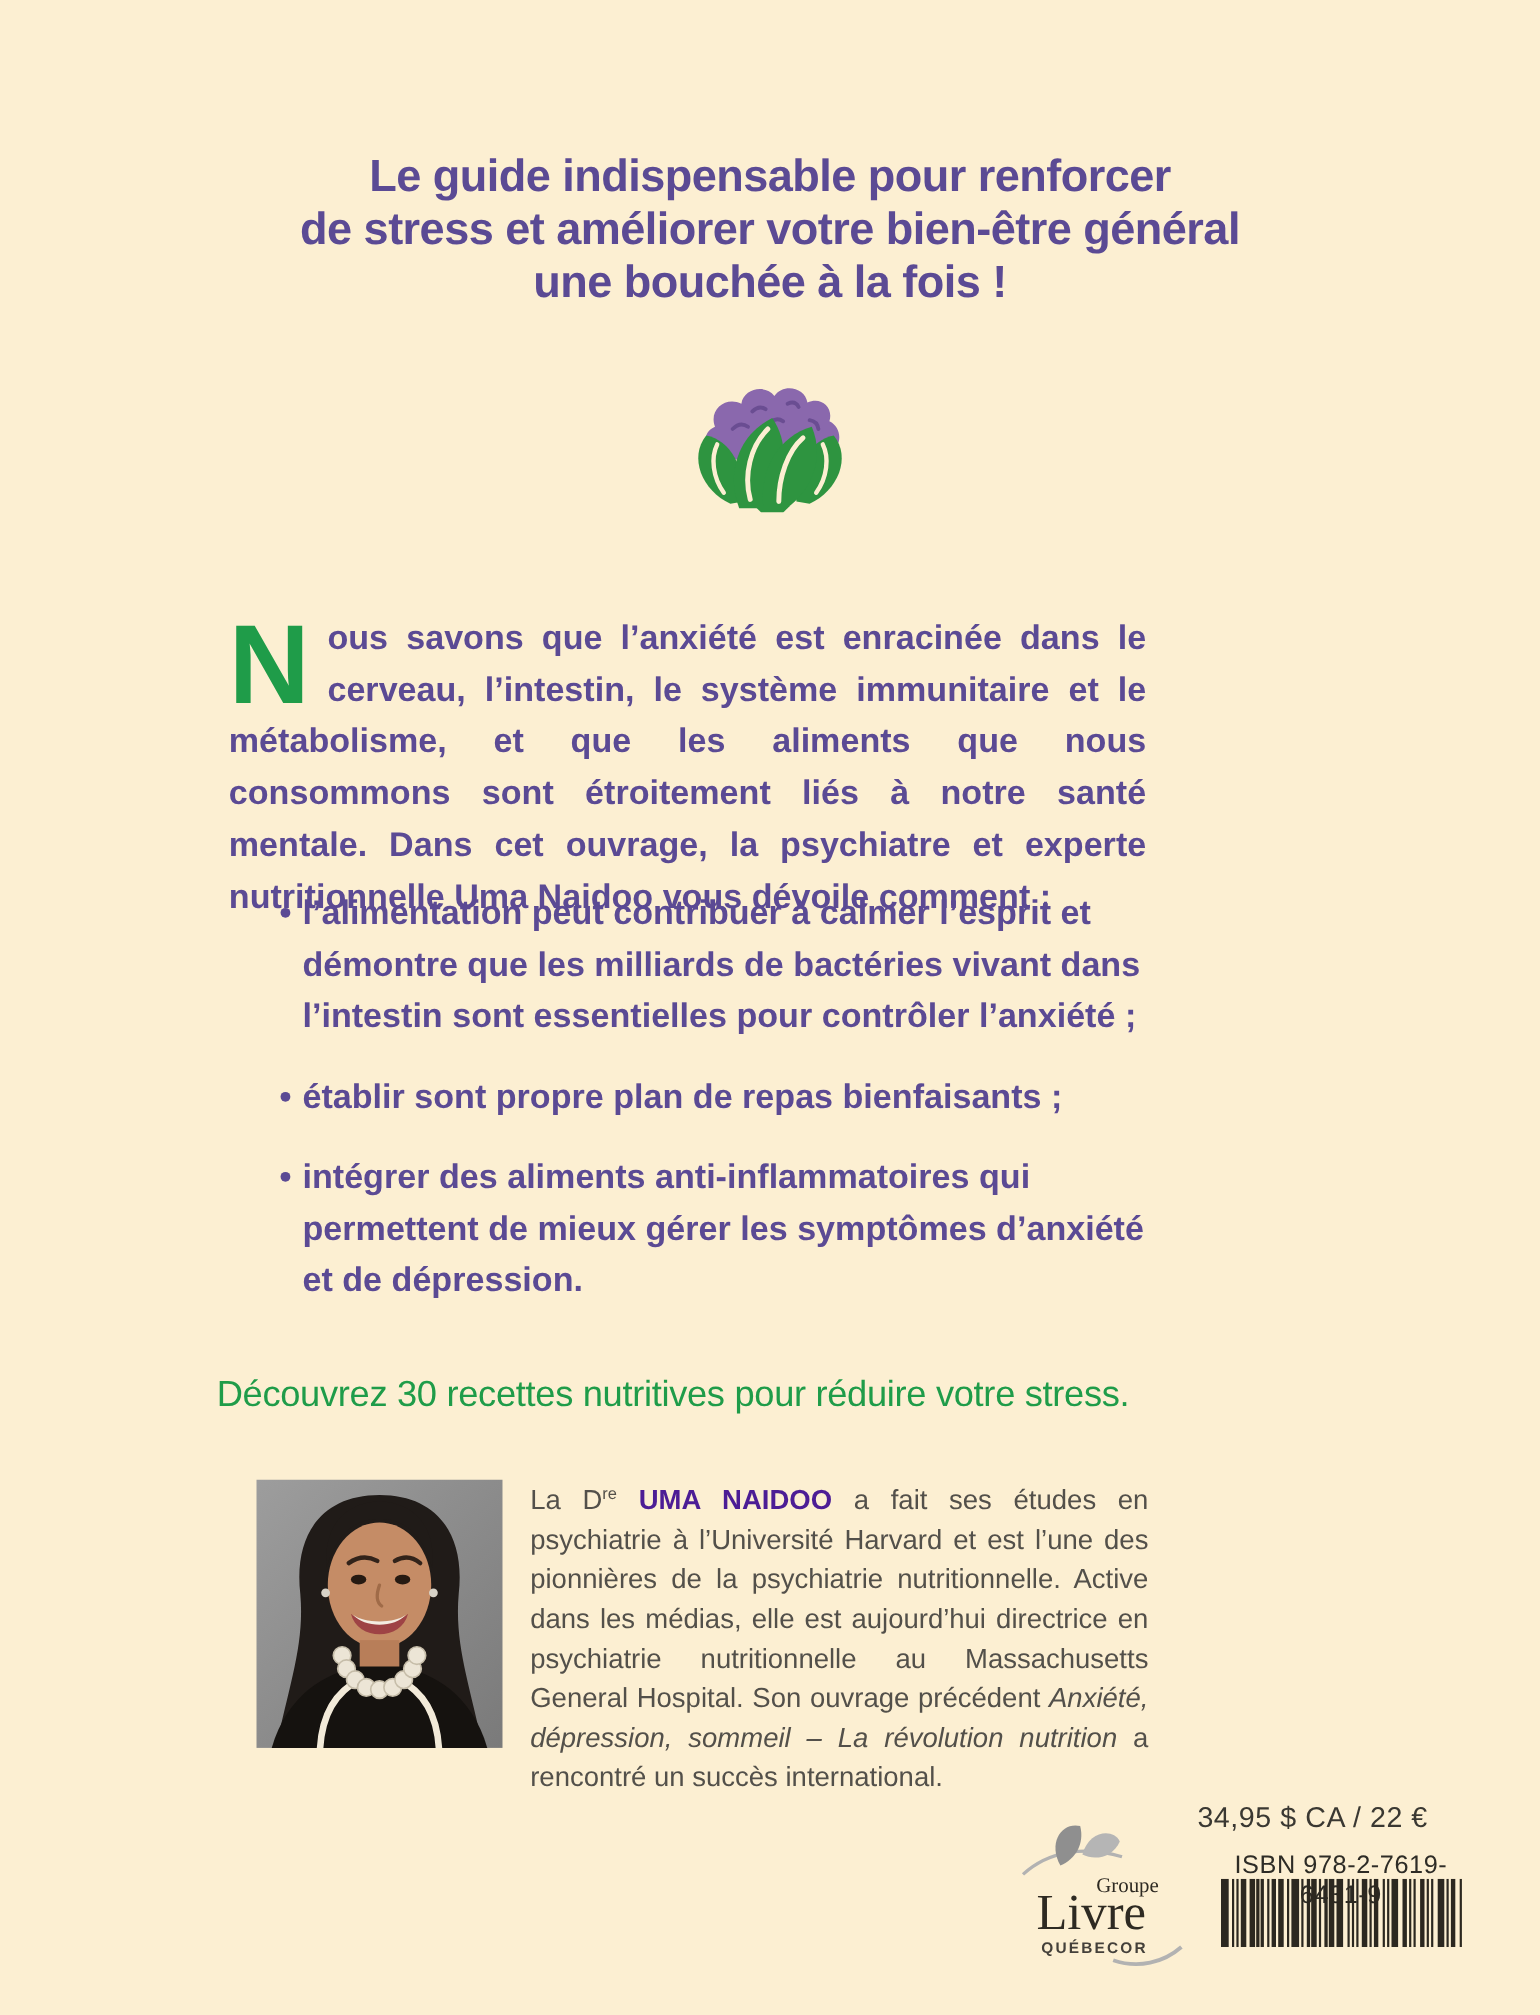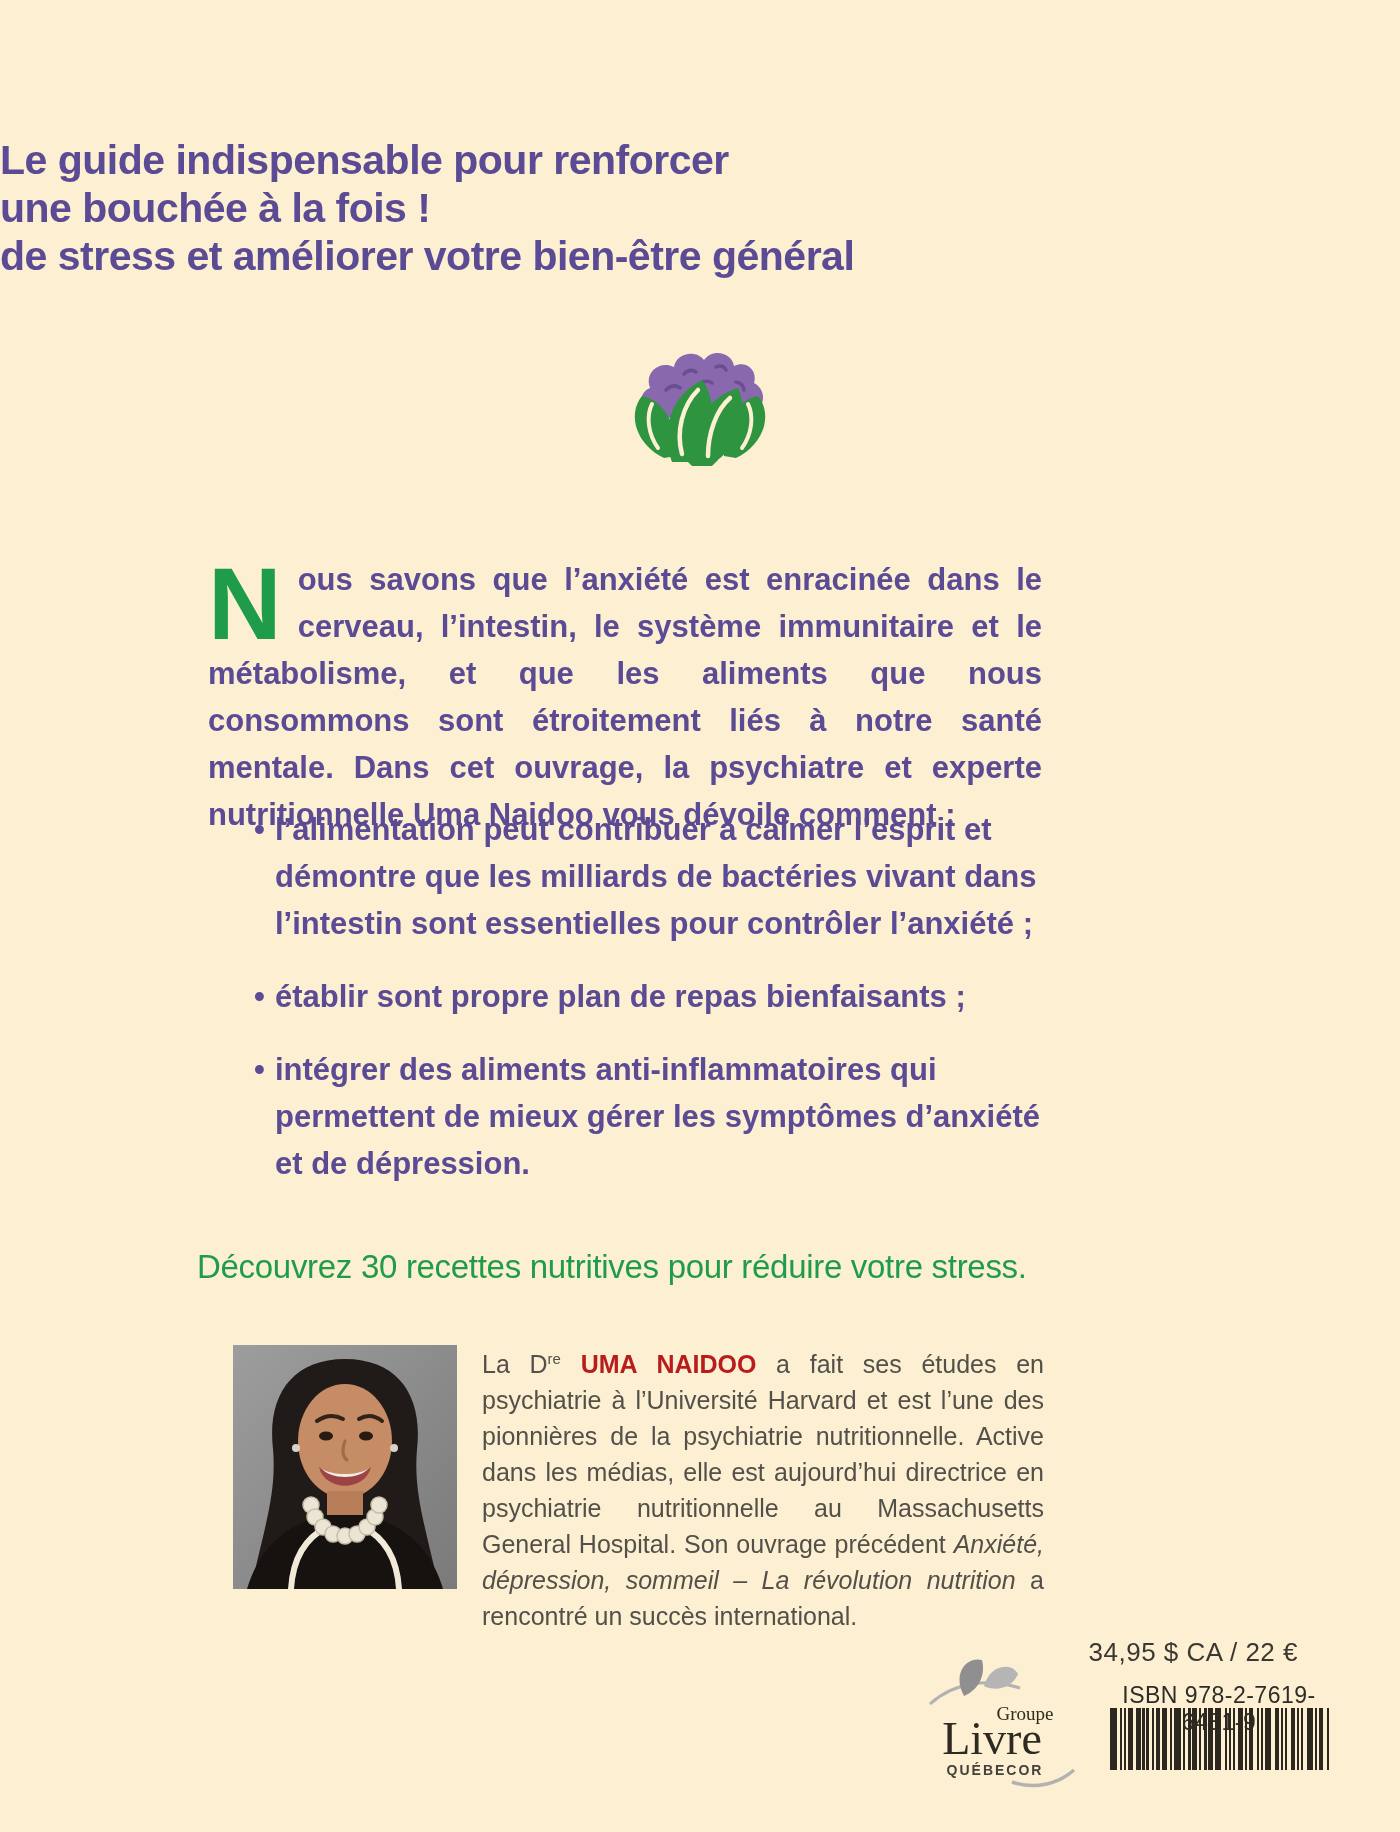--- a/index.html
+++ b/index.html
@@ -6,21 +6,21 @@
   .page{
     position:relative;
     width:1400px;height:1832px;
     background:#fcefd2;
     font-family:"Liberation Sans", sans-serif;
     overflow:hidden;
   }
   
   .headline{
     position:absolute;top:136px;left:0;width:100%;
-    text-align:left;
+    text-align:center;
     font-weight:bold;font-size:41px;line-height:48px;
     color:#5b4a94;letter-spacing:-0.5px;
   }
   
   .veg-icon{position:absolute;top:340px;left:50%;transform:translateX(-50%);}
   
   .intro{
     position:absolute;top:556px;left:208px;width:834px;
     color:#5b4a94;font-weight:bold;font-size:31px;line-height:47px;
     text-align:justify;
@@ -47,21 +47,21 @@
   .author-photo{
     position:absolute;top:1345px;left:233px;width:224px;height:244px;
     display:block;
   }
   .author-bio{
     position:absolute;top:1346px;left:482px;width:562px;
     font-size:25px;line-height:36px;color:#53504a;
     text-align:justify;
   }
   .author-bio sup{font-size:15px;vertical-align:super;line-height:0;}
-  .author-bio .author-name{font-weight:bold;color:#b91c1c;}
+  .author-bio .author-name{font-weight:bold;color:#4c1d95;}
   .author-bio .book-title{font-style:italic;}
   
   .price{
     position:absolute;top:1637px;right:102px;
     font-size:26px;color:#3a3832;letter-spacing:0.5px;
   }
   .isbn{
     position:absolute;top:1682px;left:1108px;width:222px;
     text-align:center;font-size:23px;color:#2e2c26;letter-spacing:0.5px;
   }
@@ -77,22 +77,22 @@
   .pub-logo .t-livre{font-family:"Liberation Serif", serif;font-size:46px;}
   .pub-logo .t-quebecor{font-family:"Liberation Sans", sans-serif;font-size:14px;font-weight:bold;letter-spacing:2px;fill:#44403a;}
 </style>
 </head>
 <body>
 
 <div class="page">
 
   <div class="headline">
     <div>Le guide indispensable pour renforcer</div>
+    <div>de stress et améliorer votre bien-être général</div>
     <div>une bouchée à la fois !</div>
-    <div>de stress et améliorer votre bien-être général</div>
   </div>
 
   <svg class="veg-icon" width="160" height="126" viewBox="0 0 160 126" aria-hidden="true">
     <path d="M34,76 C20,72 16,54 30,48 C24,32 40,20 54,27 C56,13 76,9 84,20 C92,8 112,12 114,26 C126,20 138,30 134,43 C146,49 146,66 134,72 C100,80 60,80 34,76 Z" fill="#8a68ad"></path>
     <g stroke="#6a4d92" stroke-width="3.5" fill="none" stroke-linecap="round">
       <path d="M46,50 q7,-7 14,-2"></path>
       <path d="M64,34 q6,-6 12,-2"></path>
       <path d="M96,27 q7,-3 10,3"></path>
       <path d="M116,42 q7,1 8,8"></path>
       <path d="M80,44 q6,-5 12,-1"></path>

